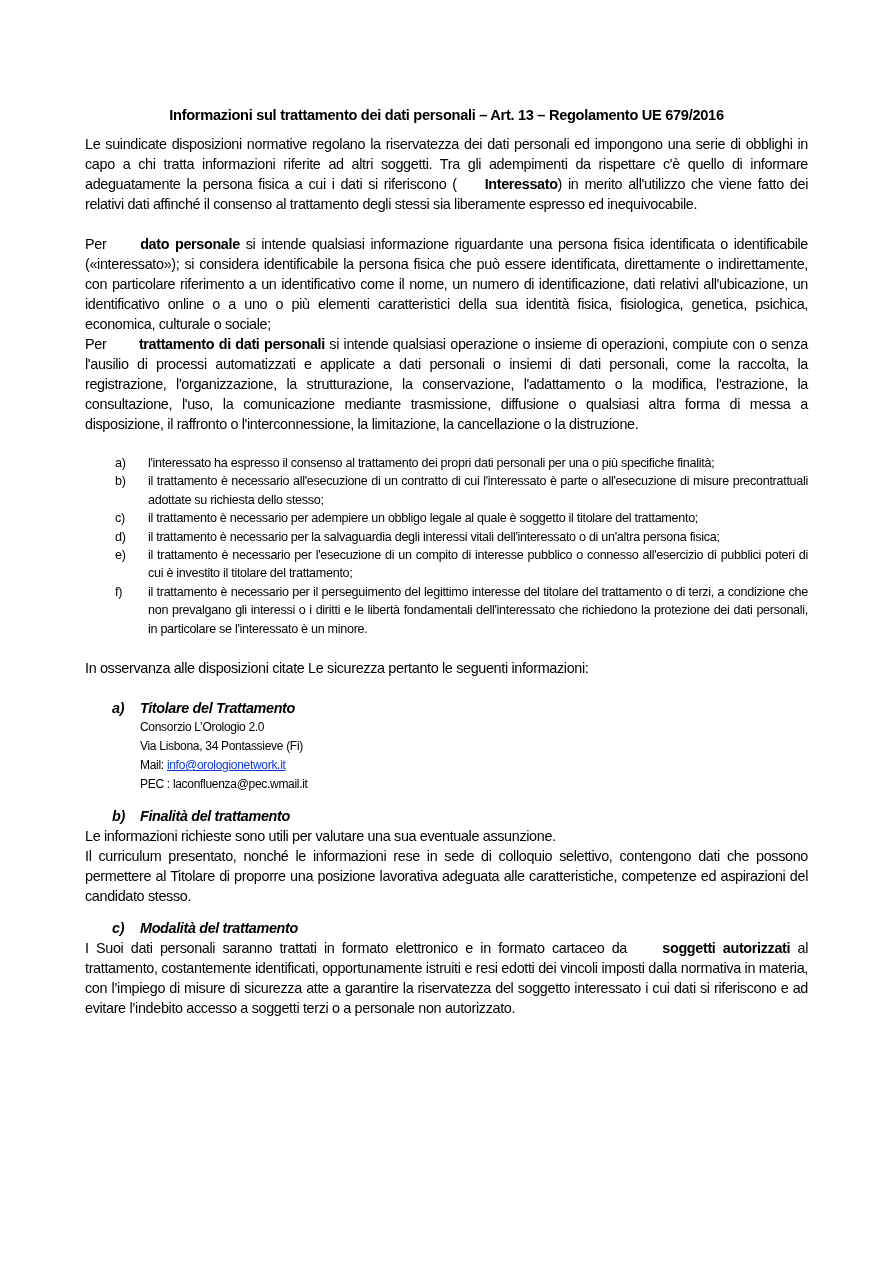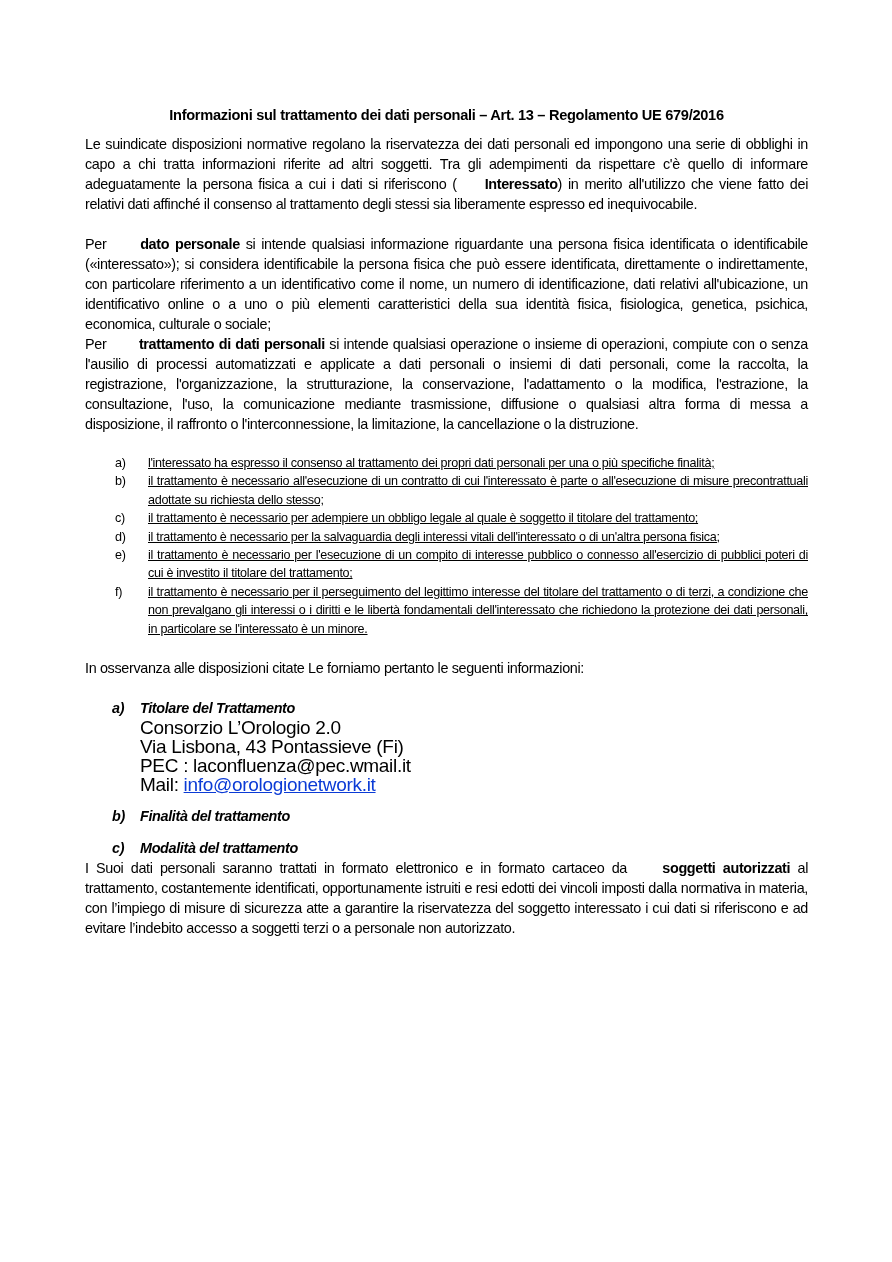--- a/index.html
+++ b/index.html
@@ -17,24 +17,24 @@
     text-align: center; font-weight: bold; font-size: 14.6px;
     margin: 0 0 9px 0; letter-spacing: -0.3px;
   }
   p { margin: 0; text-align: justify; }
   .gap { height: 20px; }
   .gap-s { height: 12px; }
   b { font-weight: bold; padding-left: 28px; }
   .conditions { margin: 0; padding: 0; list-style: none; font-size: 12.6px; line-height: 18.4px; letter-spacing: -0.3px; }
   .conditions li { display: flex; }
   .conditions .lbl { width: 63px; flex: 0 0 63px; text-align: left; padding-left: 30px; box-sizing: border-box; }
-  .conditions .txt { flex: 1; text-align: justify; text-decoration: underline; }
+  .conditions .txt { flex: 1; text-align: justify; }
   .section-head { font-weight: bold; font-style: italic; display: flex; margin-top: 0; }
   .section-head .lbl { width: 55px; flex: 0 0 55px; padding-left: 27px; box-sizing: border-box; }
-  .contact { padding-left: 55px; font-size: 19px; line-height: 19px; letter-spacing: -0.3px; }
+  .contact { padding-left: 55px; font-size: 12px; line-height: 19px; letter-spacing: -0.3px; }
   .contact a { color: #0b3bd6; text-decoration: underline; }
 </style>
 </head>
 <body>
 
 <div class="page">
   <div class="content">
 
     <div class="title">Informazioni sul trattamento dei dati personali – Art. 13 – Regolamento UE 679/2016</div>
 
@@ -71,41 +71,43 @@
           <span class="txt">il trattamento è necessario per l'esecuzione di un compito di interesse pubblico o connesso all'esercizio di pubblici poteri di cui è investito il titolare del trattamento;</span>
         </li>
       <li>
           <span class="lbl">f)</span>
           <span class="txt">il trattamento è necessario per il perseguimento del legittimo interesse del titolare del trattamento o di terzi, a condizione che non prevalgano gli interessi o i diritti e le libertà fondamentali dell'interessato che richiedono la protezione dei dati personali, in particolare se l'interessato è un minore.</span>
         </li>
     </ul>
 
     <div class="gap"></div>
 
-    <p>In osservanza alle disposizioni citate Le forniamo pertanto le seguenti informazioni:</p>
+    <p>In osservanza alle disposizioni citate Le sicurezza pertanto le seguenti informazioni:</p>
 
     <div class="gap"></div>
 
     <div class="section-head">
       <span class="lbl">a)</span>
       <span>Titolare del Trattamento</span>
     </div>
     <div class="contact">
       <div>Consorzio L’Orologio 2.0</div>
-      <div>Via Lisbona, 43 Pontassieve (Fi)</div>
+      <div>Via Lisbona, 34 Pontassieve (Fi)</div>
+      <div><span>Mail: </span><a href="#">info@orologionetwork.it</a></div>
       <div>PEC : laconfluenza@pec.wmail.it</div>
-      <div><span>Mail: </span><a href="#">info@orologionetwork.it</a></div>
     </div>
 
     <div class="gap-s"></div>
 
     <div class="section-head">
       <span class="lbl">b)</span>
       <span>Finalità del trattamento</span>
     </div>
+    <p>Le informazioni richieste sono utili per valutare una sua eventuale assunzione.</p>
+    <p>Il curriculum presentato, nonché le informazioni rese in sede di colloquio selettivo, contengono dati che possono permettere al Titolare di proporre una posizione lavorativa adeguata alle caratteristiche, competenze ed aspirazioni del candidato stesso.</p>
 
     <div class="gap-s"></div>
 
     <div class="section-head">
       <span class="lbl">c)</span>
       <span>Modalità del trattamento</span>
     </div>
     <p><span>I Suoi dati personali saranno trattati in formato elettronico e in formato cartaceo da </span><b>soggetti autorizzati</b><span> al trattamento, costantemente identificati, opportunamente istruiti e resi edotti dei vincoli imposti dalla normativa in materia, con l’impiego di misure di sicurezza atte a garantire la riservatezza del soggetto interessato i cui dati si riferiscono e ad evitare l’indebito accesso a soggetti terzi o a personale non autorizzato.</span></p>
 
   </div>

